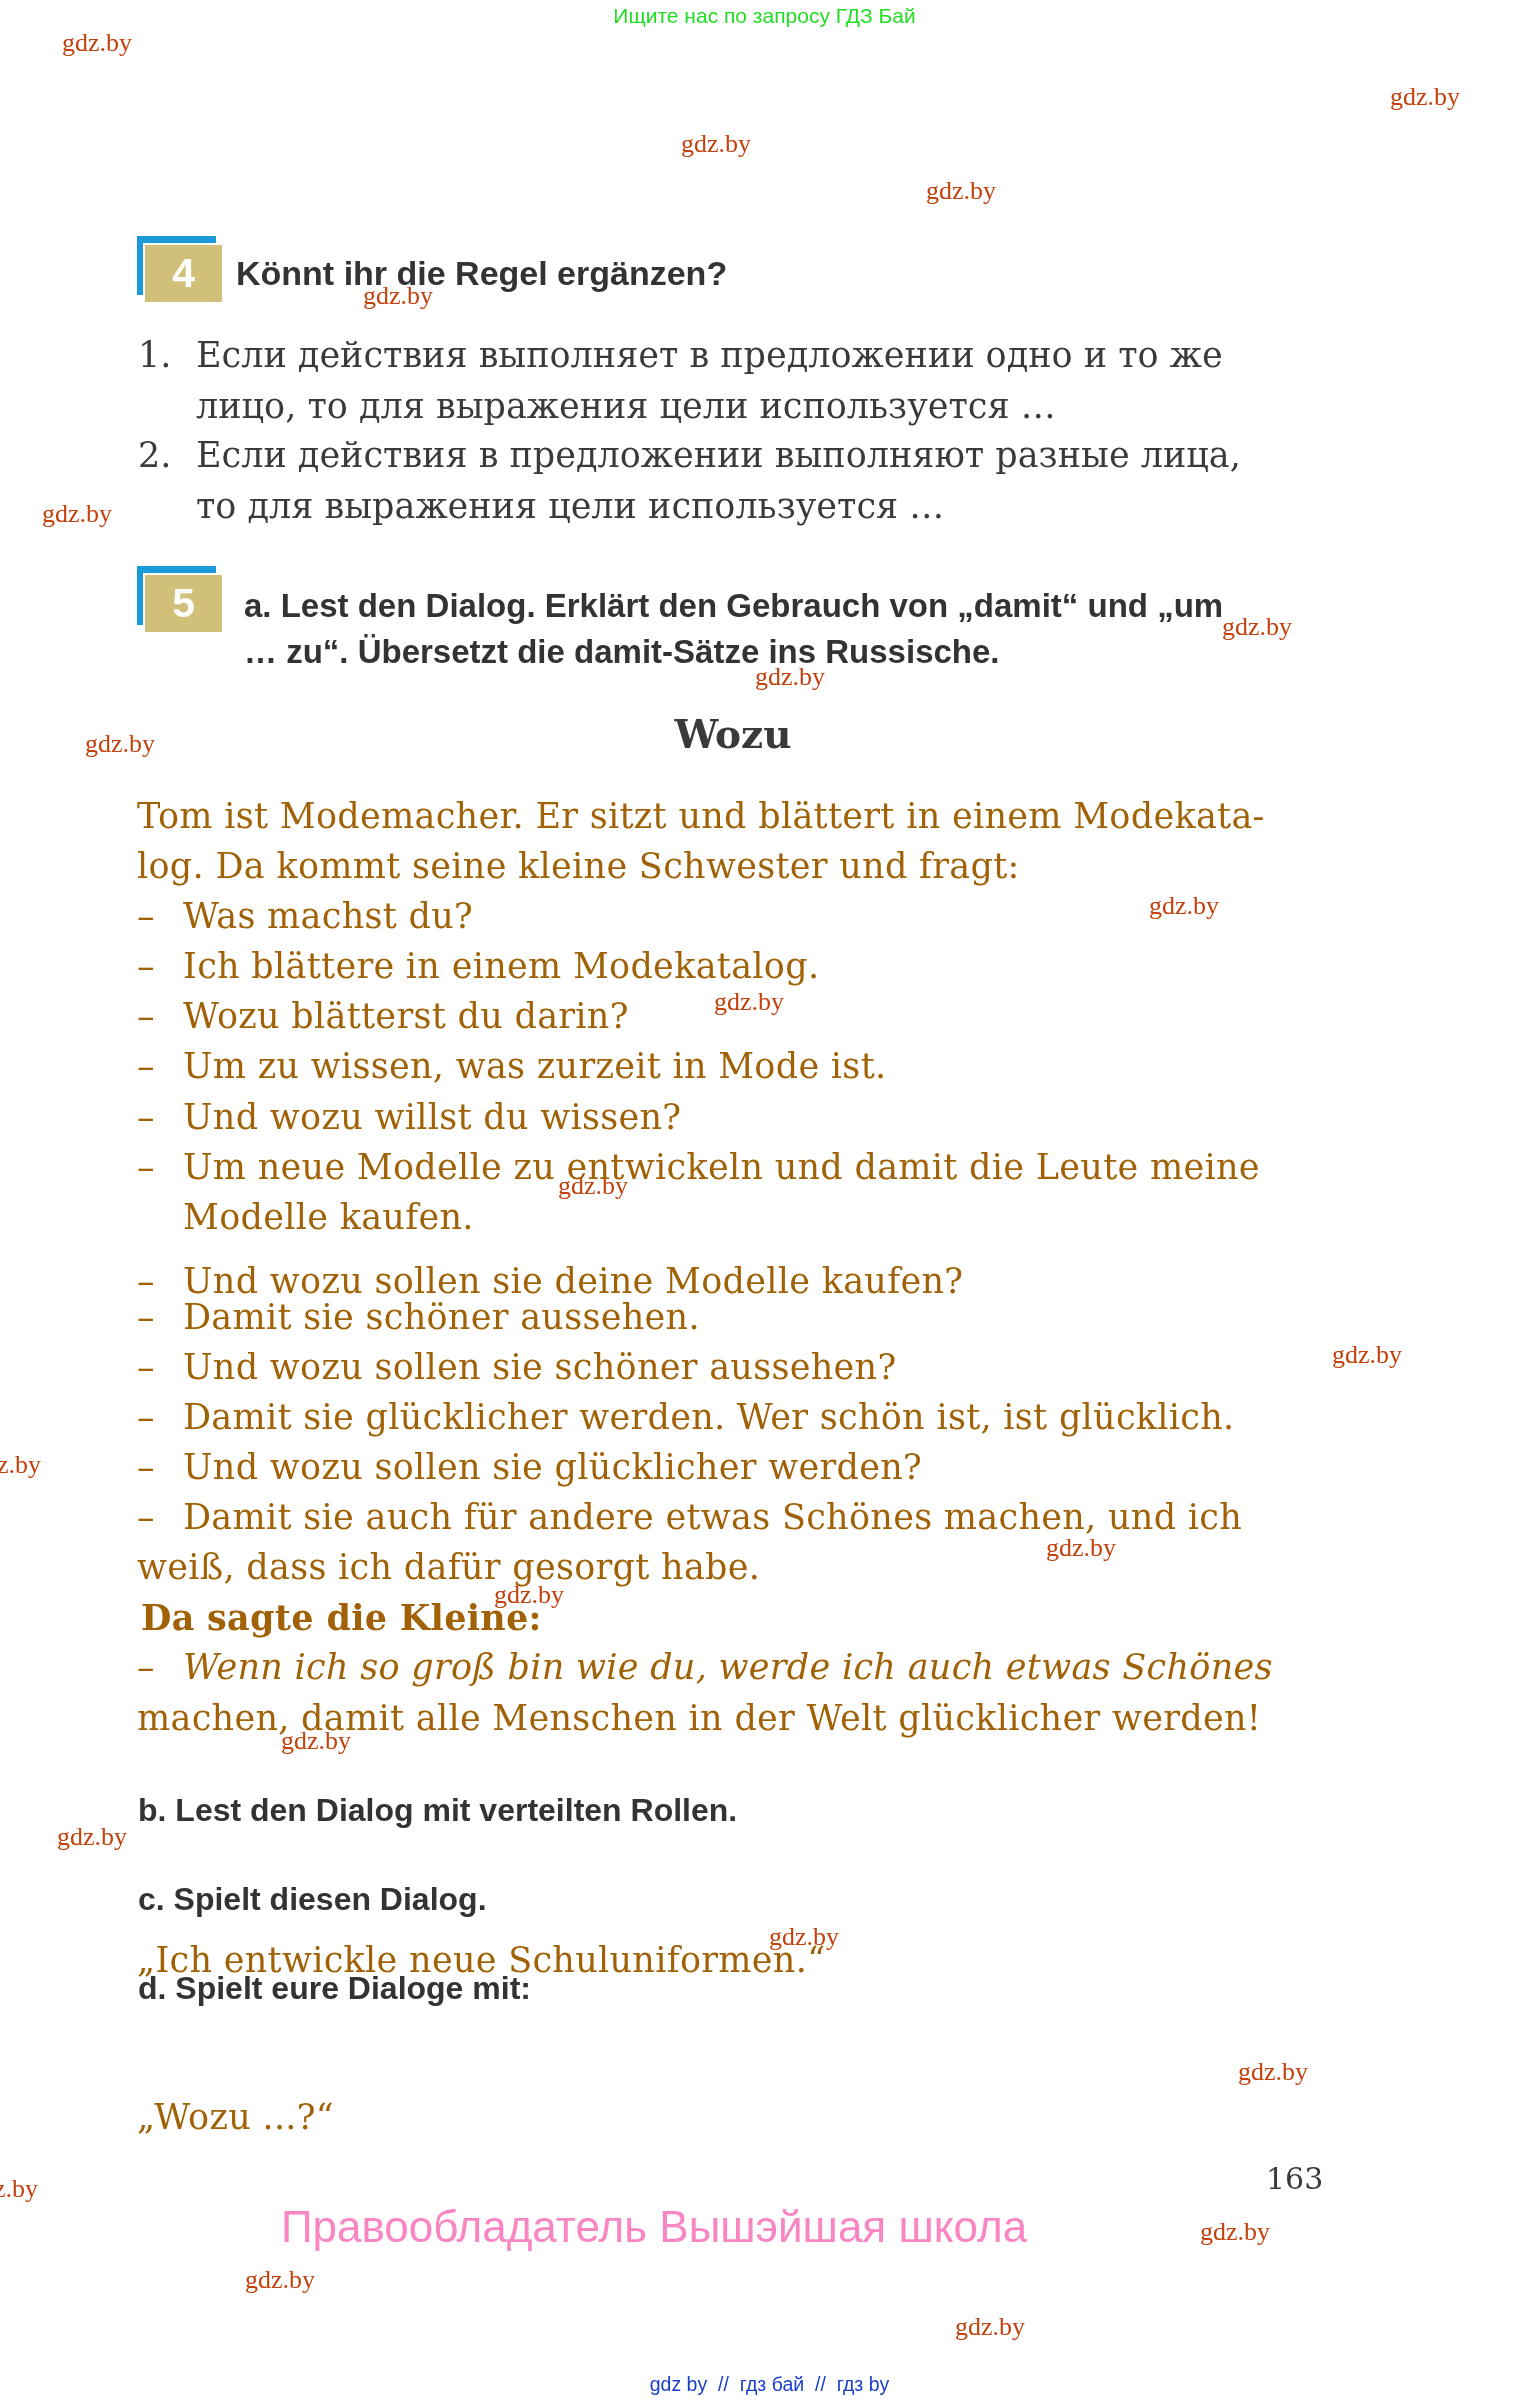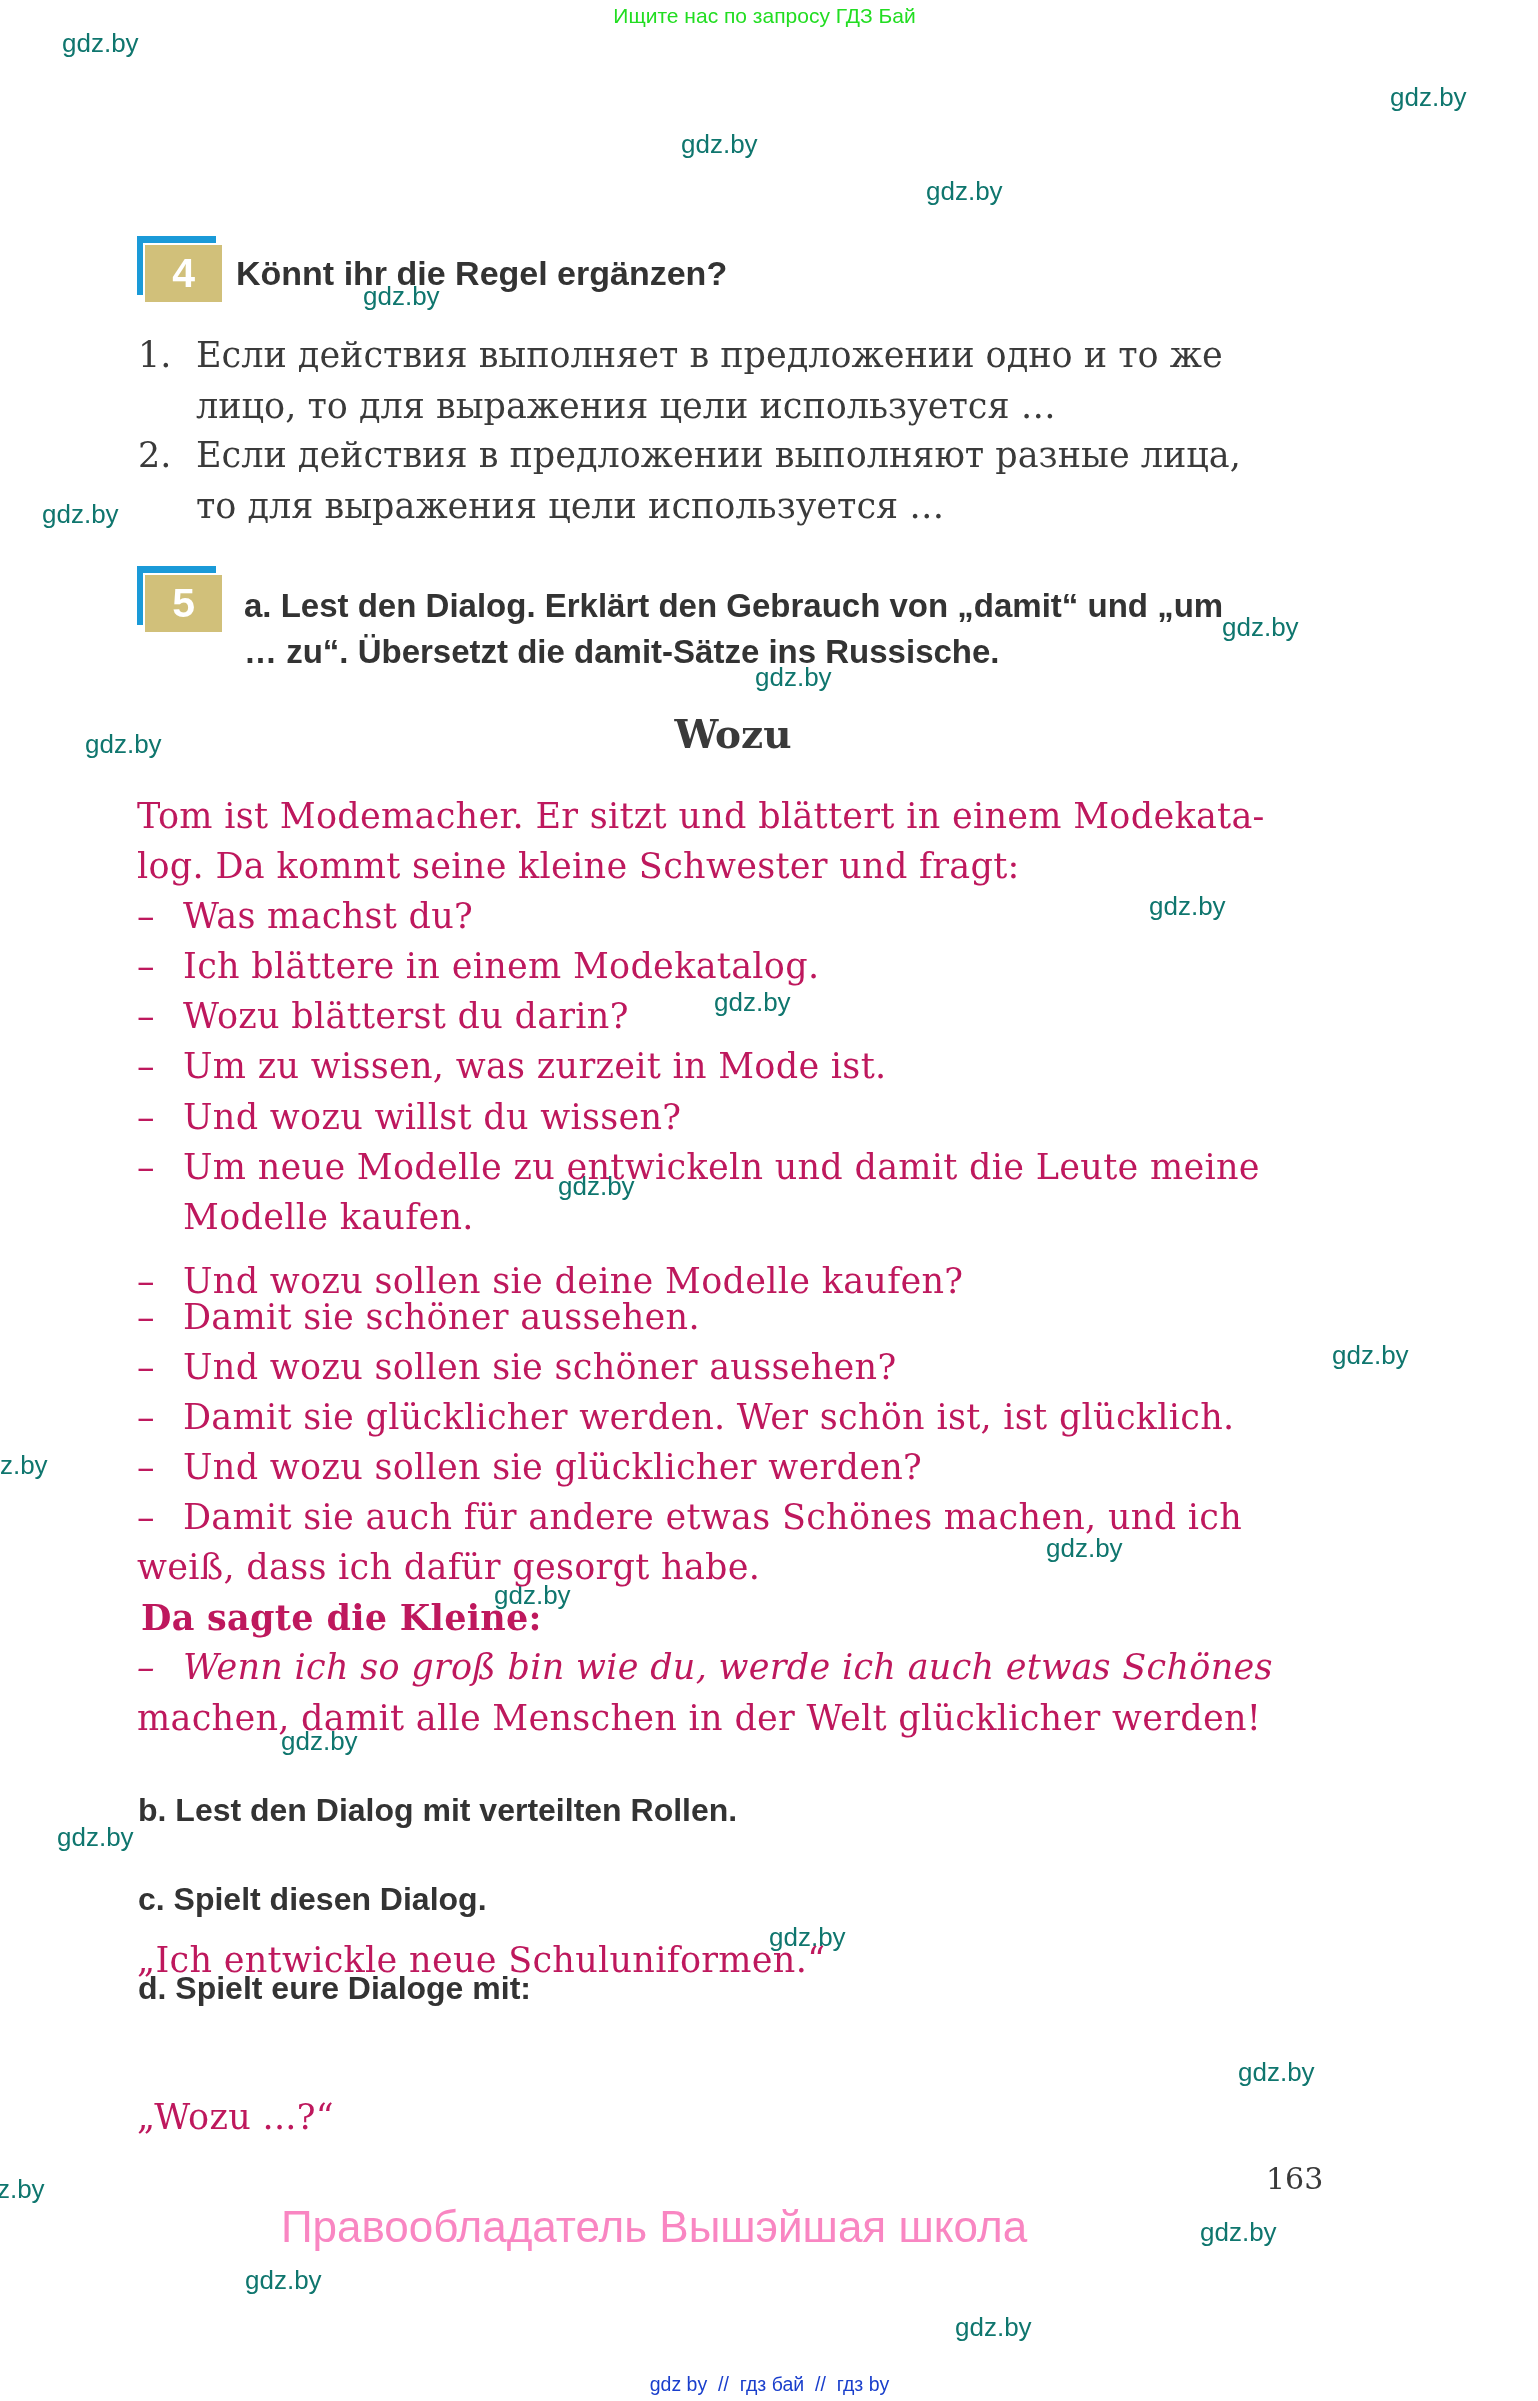--- a/index.html
+++ b/index.html
@@ -1,24 +1,24 @@
 <!DOCTYPE html>
 <html style="font-size:14px"><head>
 <meta charset="utf-8">
 <style>
   html, body { margin: 0; padding: 0; background: #ffffff; }
   body { width: 1539px; height: 2401px; position: relative; overflow: hidden; }
   .abs { position: absolute; white-space: nowrap; }
   .banner { left: 0; width: 1529px; top: 3.5px; text-align: center; font-family: "Liberation Sans", sans-serif; font-size: 21px; color: #22dd22; }
-  .wm { font-family: Liberation Sans, sans-serif; font-size: 26px; color: #0f766e; }
+  .wm { font-family: Liberation Serif, serif; font-size: 26px; color: #c2410c; }
   .badge { position: absolute; width: 85px; height: 66px; }
   .badge .blue { position: absolute; left: 0; top: 0; width: 79px; height: 59px; background: #1a9ad8; }
   .badge .tan { position: absolute; left: 6.2px; top: 7px; width: 79px; height: 59px; background: #d1c07a; border-top: 2.7px solid #ffffff; border-left: 2.7px solid #ffffff; box-sizing: border-box; display: flex; align-items: center; justify-content: center; font-family: "Liberation Sans", sans-serif; font-weight: bold; font-size: 41px; color: #ffffff; }
   .task-title { font-family: "Liberation Sans", sans-serif; font-weight: bold; font-size: 34px; color: #333333; }
-  .serif { font-family: "DejaVu Serif", serif; font-size: 35px; color: #be185d; letter-spacing: 0.3px; }
+  .serif { font-family: "DejaVu Serif", serif; font-size: 35px; color: #a16207; letter-spacing: 0.3px; }
   .ruleline { font-family: "DejaVu Serif", serif; font-size: 35px; color: #3a3a3a; }
   .wozu { font-family: "DejaVu Serif", serif; font-weight: bold; font-size: 39px; color: #3a3a3a; }
   .copyright { font-family: "Liberation Sans", sans-serif; font-size: 44px; color: #f986c2; }
   .footer { font-family: "Liberation Sans", sans-serif; font-size: 19.5px; color: #1a3fcc; }
   .pagenum { font-family: "DejaVu Serif", serif; font-size: 30px; color: #3a3a3a; }
   .dash { display: inline-block; width: 46px; }
 </style>
 </head>
 <body>
 

